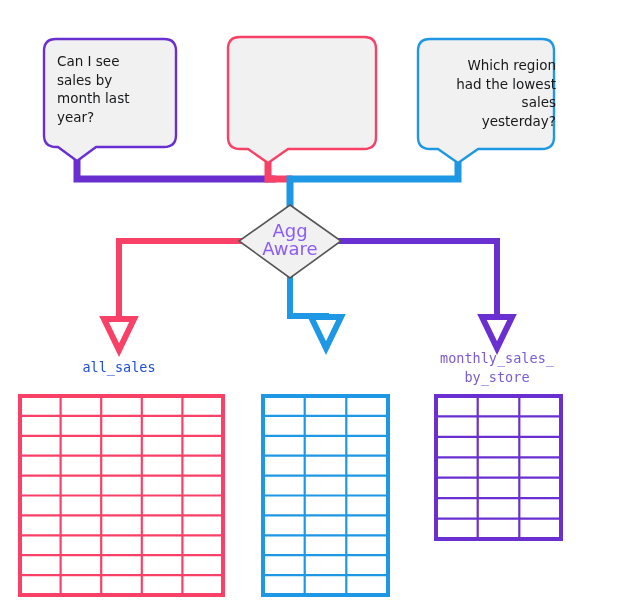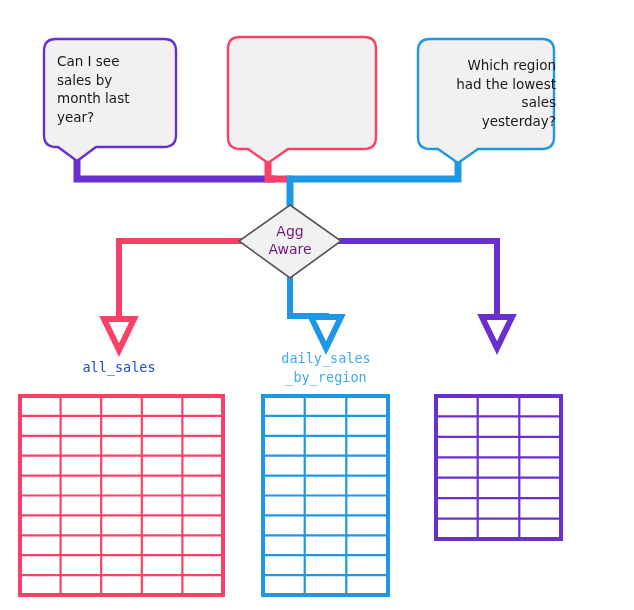--- a/index.html
+++ b/index.html
@@ -32,23 +32,23 @@
     font-family: "DejaVu Sans", sans-serif;
     font-size: 13.5px;
     line-height: 18.5px;
     color: #17181a;
     white-space: pre-line;
     pointer-events: none;
   }
   .diamond-text {
     position: absolute;
     font-family: "DejaVu Sans", sans-serif;
-    font-size: 14px;
+    font-size: 18px;
     line-height: 18px;
-    color: #701a75;
+    color: #8b5cf6;
     text-align: center;
     white-space: pre-line;
     pointer-events: none;
   }
   .table-label {
     position: absolute;
     font-family: "DejaVu Sans Mono", monospace;
     font-size: 13.5px;
     line-height: 19px;
     text-align: center;
@@ -135,23 +135,23 @@
 yesterday?</div>
 
   <svg class="layer" viewBox="0 0 634 610">
     <path d="M 290 204 L 341 240 L 290 277 L 239 240 Z" fill="#f1f1f1" stroke="#555555" stroke-width="1.6" stroke-linejoin="miter"></path>
   </svg>
   <div class="diamond-text" style="left:250px; top:221px; width:80px;">Agg
 Aware</div>
 
   <div class="table-label" style="left:39px; top:357px; width:160px; color:#1d4ed8;">all_sales</div>
 
-  <div class="table-label" style="left:246px; top:348px; width:160px; color:#3fabef;">daily_sales
-_by_region</div>
-
+
+  <div class="table-label" style="left:412px; top:348px; width:170px; color:#7a5ad6;">monthly_sales_
+by_store</div>
 
   <svg class="layer" viewBox="0 0 634 610">
 
     <g>
       <rect x="20" y="395" width="203" height="199" fill="#ffffff" stroke="#f94167" stroke-width="4"></rect>
       <g stroke="#f94167" stroke-width="2.2" fill="none">
         <line x1="60.6" y1="395" x2="60.6" y2="594"></line>
         <line x1="101.2" y1="395" x2="101.2" y2="594"></line>
         <line x1="141.8" y1="395" x2="141.8" y2="594"></line>
         <line x1="182.4" y1="395" x2="182.4" y2="594"></line>

